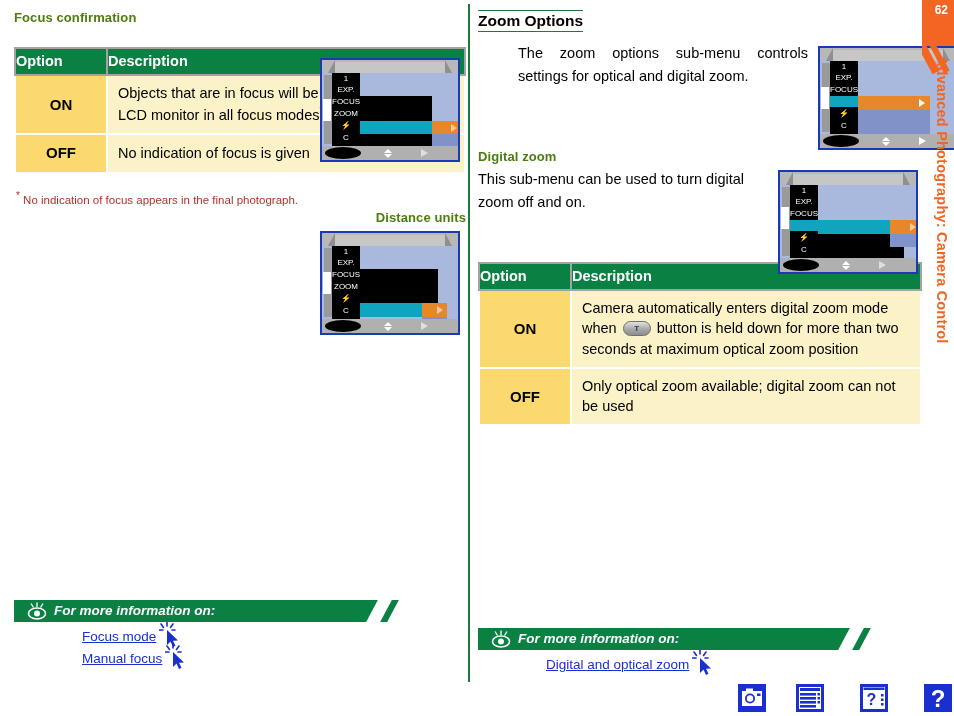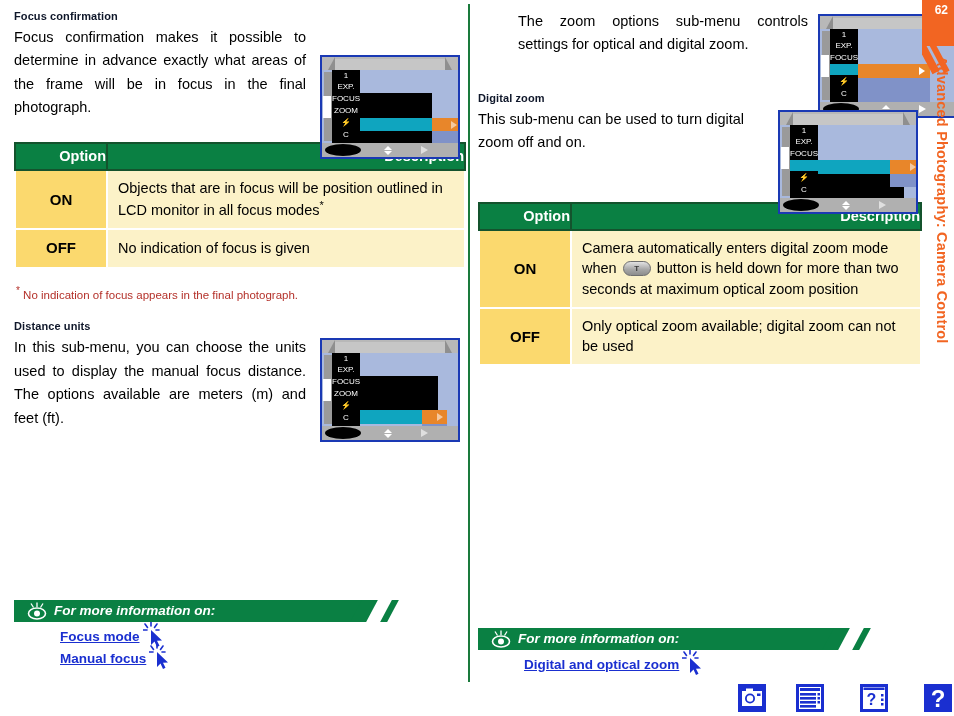--- a/index.html
+++ b/index.html
@@ -55,21 +55,21 @@
     position:absolute; right:4px; top:56px;
     writing-mode:vertical-rl;
     font-size:14.5px; font-weight:bold;
     color:#f26522;
     letter-spacing:0.2px;
     white-space:nowrap;
   }
 
   
   h2.sec-head {
-    font-size:11px; font-weight:bold; color:#0f172a;
+    font-size:13px; font-weight:bold; color:#4d7c0f;
     margin:0 0 4px 0; letter-spacing:0.1px;
   }
   h2.sec-head-rule {
     font-size:15.5px; font-weight:bold; color:#000;
     margin:0 0 5px 0;
     display:inline-block;
     border-top:1.5px solid #1a7a3c;
     border-bottom:1.5px solid #1a7a3c;
     padding:1px 0 1px 0;
   }
@@ -185,22 +185,22 @@
   }
   .lcd .botbar .rt.hollow { border-left-color:rgba(255,255,255,0.6); }
 
   
   table.opt {
     border-collapse:collapse; width:100%;
     font-size:14px;
   }
   table.opt th {
     background:#0a8043; color:#ffffff; font-weight:bold;
-    font-size:14.5px; padding:4px 0 5px 0; text-align:right;
-    border:2px solid #14532d;
+    font-size:14.5px; padding:4px 0 5px 0; text-align:left;
+    border:2px solid #a3a3a3;
   }
   table.opt td.opt-cell {
     background:#fbd96e; text-align:center; font-weight:bold;
     font-size:15px; padding:8px 4px; vertical-align:middle;
     border:2px solid #ffffff;
     line-height:1.35;
   }
   table.opt td.opt-cell .sub {
     font-weight:normal; font-size:13.5px; display:block;
   }
@@ -246,22 +246,22 @@
     background:#0a8043;
     transform:skewX(-28deg);
   }
   .info-banner .btext {
     position:absolute; left:40px; top:3px;
     color:#ffffff; font-size:13.5px; font-style:italic; font-weight:bold;
   }
   .eye-icon { position:absolute; left:12px; top:2px; width:22px; height:18px; }
 
   .info-link {
-    color:#1a2fd0; font-size:13.5px; font-weight:bold;
-    margin:7px 0 0 46px; position:relative; display:block;
+    color:#1a2fd0; font-size:13.5px; font-weight:normal;
+    margin:7px 0 0 68px; position:relative; display:block;
     width:max-content;
   }
   .info-link .cursor { position:absolute; top:-7px; margin-left:3px; width:24px; height:26px; }
 
   
   .footer-icons {
     position:absolute; left:738px; top:684px; width:200px; height:28px;
   }
   .ficon { position:absolute; top:0; width:28px; height:28px; }
   .ficon.blue { background:#1a2fd0; }
@@ -271,23 +271,20 @@
 
 <div class="page">
 
   <div class="col-divider"></div>
 
   <div class="col-left">
 
     <h2 class="sec-head">Focus confirmation</h2>
 
     <div style="position:relative;">
-      <div class="text-block">
-        <p class="body just">Focus confirmation makes it possible to determine in advance exactly what areas of the frame will be in focus in the final photograph.</p>
-      </div>
 
       <div class="lcd" style="position:absolute; left:306px; top:29px;">
         <div class="topbar">
           <div class="topbar-inner"></div>
         </div>
         <div class="screen">
           <div class="lrail"></div>
           <div class="lrail-white" style="top:26px;"></div>
           <div class="tabstrip">
             <span style="top:2px;">1</span>
@@ -334,26 +331,23 @@
           <td class="desc-cell">No indication of focus is given</td>
         </tr>
       </tbody>
     </table>
 
     <div class="footnote">
       <span class="mark">*</span>
       <span>No indication of focus appears in the final photograph.</span>
     </div>
 
-    <h2 class="sec-head" style="margin-top:20px;">Distance units</h2>
+    <h2 class="sec-head" style="margin-top:4px;text-align:right;">Distance units</h2>
 
     <div style="position:relative;">
-      <div class="text-block">
-        <p class="body just">In this sub-menu, you can choose the units used to display the manual focus distance. The options available are meters (m) and feet (ft).</p>
-      </div>
 
       <div class="lcd" style="position:absolute; left:306px; top:2px;">
         <div class="topbar">
           <div class="topbar-inner"></div>
         </div>
         <div class="screen">
           <div class="lrail"></div>
           <div class="lrail-white" style="top:26px;"></div>
           <div class="tabstrip">
             <span style="top:2px;">1</span>
@@ -374,20 +368,23 @@
           <div class="ellipse"></div>
           <div class="ud"></div>
           <div class="rt hollow"></div>
         </div>
       </div>
     </div>
   </div>
 
   <div class="col-right">
 
+    <div class="rule-wrap">
+      <h2 class="sec-head-rule">Zoom Options</h2>
+    </div>
 
     <div style="position:relative;margin-left:40px;">
       <div class="text-block-r">
         <p class="body just">The zoom options sub-menu controls settings for optical and digital zoom.</p>
       </div>
 
       <div class="lcd" style="position:absolute; left:300px; top:4px;">
         <div class="topbar">
           <div class="topbar-inner"></div>
         </div>
@@ -409,21 +406,21 @@
           <div class="bluepanel" style="left:38px; top:49px; width:72px; height:24px;"></div>
         </div>
         <div class="botbar">
           <div class="ellipse"></div>
           <div class="ud"></div>
           <div class="rt"></div>
         </div>
       </div>
     </div>
 
-    <h2 class="sec-head" style="margin-top:35px;">Digital zoom</h2>
+    <h2 class="sec-head" style="margin-top:60px;">Digital zoom</h2>
 
     <div style="position:relative;">
       <div class="text-block-r">
         <p class="body">This sub-menu can be used to turn digital zoom off and on.</p>
       </div>
 
       <div class="lcd" style="position:absolute; left:300px; top:2px;">
         <div class="topbar">
           <div class="topbar-inner"></div>
         </div>

